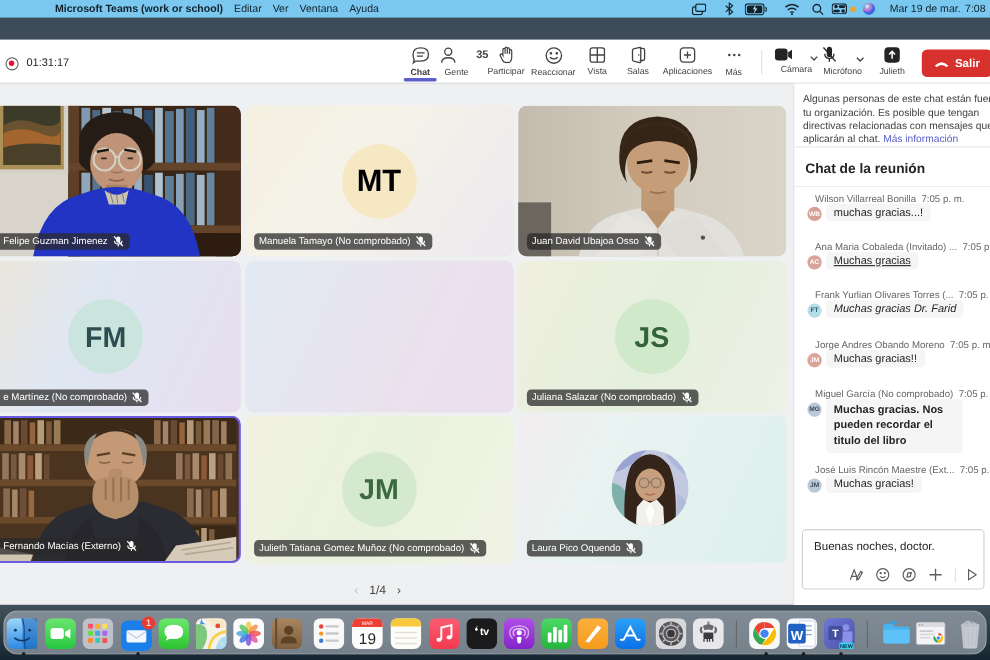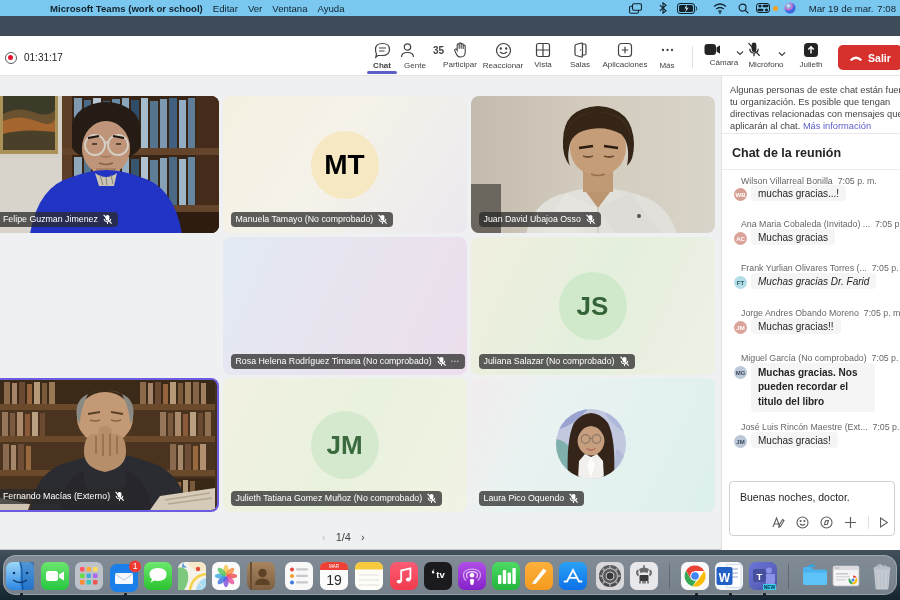--- a/index.html
+++ b/index.html
@@ -317,26 +317,29 @@
         <path d="M127 112 L127 138" stroke="#cdcabe" stroke-width="1.5"></path>
         <circle cx="168" cy="120" r="2" fill="#57534b"></circle>
       </svg>
       <div class="tlabel">Juan David Ubajoa Osso <svg class="mo" width="11" height="11" viewBox="0 0 11 11">
             <path d="M3.6 2.6 Q3.6 0.9 5.5 0.9 Q7.4 0.9 7.4 2.6 L7.4 4.9 Q7.4 6.6 5.5 6.6 Q3.6 6.6 3.6 4.9 Z" fill="#fff"></path>
             <path d="M2.1 4.9 Q2.1 7.9 5.5 7.9 Q8.9 7.9 8.9 4.9 M5.5 7.9 L5.5 10" stroke="#fff" stroke-width="1" fill="none"></path>
             <path d="M1.6 0.9 L9.6 9.6" stroke="#fff" stroke-width="1.2"></path>
           </svg></div>
     </div>
 
-    <div class="tile" style="left:222.5px;top:161px;width:244px;height:137.5px;background:linear-gradient(115deg,#e2eaf3 0%,#e9e3ee 55%,#ecdfed 100%);">
-      <div class="tlabel">Rosa Helena Rodríguez Timana (No comprobado) <svg class="mo" width="11" height="11" viewBox="0 0 11 11">
+    <div class="tile" style="left:0;top:161px;width:218.5px;height:137.5px;border-radius:0 8px 8px 0;background:linear-gradient(115deg,#ece7dd 0%,#dfe7f3 35%,#e7def0 75%,#eadcees 100%);background:linear-gradient(115deg,#ece7dd 0%,#dfe7f3 35%,#e7def0 100%);">
+      <div class="avatar" style="left:62px;top:35px;width:68px;height:68px;background:#cbe5de;color:#2e4d50;font-size:26px;">FM</div>
+      <div class="tlabel cut" style="padding-left:3px;">e Martínez (No comprobado) <svg class="mo" width="11" height="11" viewBox="0 0 11 11">
             <path d="M3.6 2.6 Q3.6 0.9 5.5 0.9 Q7.4 0.9 7.4 2.6 L7.4 4.9 Q7.4 6.6 5.5 6.6 Q3.6 6.6 3.6 4.9 Z" fill="#fff"></path>
             <path d="M2.1 4.9 Q2.1 7.9 5.5 7.9 Q8.9 7.9 8.9 4.9 M5.5 7.9 L5.5 10" stroke="#fff" stroke-width="1" fill="none"></path>
             <path d="M1.6 0.9 L9.6 9.6" stroke="#fff" stroke-width="1.2"></path>
-          </svg> <span style="letter-spacing:1px;">⋯</span></div>
+          </svg></div>
+    </div>
+    <div class="tile" style="left:222.5px;top:161px;width:244px;height:137.5px;background:linear-gradient(115deg,#e2eaf3 0%,#e9e3ee 55%,#ecdfed 100%);">
     </div>
     <div class="tile" id="t-fernando" style="left:0;top:302px;width:218.5px;height:134px;border-radius:0 8px 8px 0;border:2px solid #6a5be0;border-left:none;background:#46301e;">
       <svg width="215" height="130" viewBox="0 0 215 130">
         <rect width="215" height="130" fill="#4a3420"></rect>
         <g>
           <rect x="0" y="0" width="215" height="24" fill="#3c2a18"></rect>
           <rect x="4" y="2" width="6" height="22" fill="#8a6a4a"></rect>
             <rect x="12" y="3" width="5" height="21" fill="#a5836a"></rect>
             <rect x="19" y="2" width="6" height="22" fill="#6a4a32"></rect>
             <rect x="27" y="4" width="5" height="20" fill="#94643e"></rect>
@@ -462,21 +465,21 @@
     <div id="chatpanel">
       <div class="warn">Algunas personas de este chat están fuera de<br>tu organización. Es posible que tengan<br>directivas relacionadas con mensajes que se<br>aplicarán al chat. <a>Más información</a></div>
       <div style="position:absolute;left:0;top:57px;width:179px;height:1px;background:#e8e8e8;"></div>
       <div class="chathead">Chat de la reunión</div>
       <div style="position:absolute;left:0;top:93px;width:179px;height:1px;background:#ededed;"></div>
       <div class="cname" style="left:19px;top:100px;">Wilson Villarreal Bonilla&nbsp; 7:05 p. m.</div>
       <div class="cav" style="left:12px;top:112px;background:#d7a094;color:#fff;">WB</div>
       <div class="cbub" style="left:29px;top:109px;">muchas gracias...!</div>
       <div class="cname" style="left:19px;top:143px;">Ana Maria Cobaleda (Invitado) ...&nbsp; 7:05 p. m</div>
       <div class="cav" style="left:12px;top:156px;background:#dba39a;color:#fff;">AC</div>
-      <div class="cbub" style="left:29px;top:153px;">Muchas gracias</div>
+      <div class="cbub" style="left:29px;top:153px;text-decoration:underline;">Muchas gracias</div>
       <div class="cname" style="left:19px;top:187px;">Frank Yurlian Olivares Torres (...&nbsp; 7:05 p. m</div>
       <div class="cav" style="left:12px;top:200px;background:#b5dde8;color:#2d5d6b;">FT</div>
       <div class="cbub" style="left:29px;top:197px;font-style:italic;">Muchas gracias Dr. Farid</div>
       <div class="cname" style="left:19px;top:232px;">Jorge Andres Obando Moreno&nbsp; 7:05 p. m.</div>
       <div class="cav" style="left:12px;top:245px;background:#dba39a;color:#fff;">JM</div>
       <div class="cbub" style="left:29px;top:242px;">Muchas gracias!!</div>
       <div class="cname" style="left:19px;top:277px;">Miguel García (No comprobado)&nbsp; 7:05 p. m</div>
       <div class="cav" style="left:12px;top:290px;background:#bcc8d8;color:#3c4a5c;">MG</div>
       <div class="cbub" style="left:29px;top:287px;width:124px;white-space:normal;line-height:14.5px;font-weight:bold;">Muchas gracias. Nos pueden recordar el titulo del libro</div>
       <div class="cname" style="left:19px;top:346px;">José Luis Rincón Maestre (Ext...&nbsp; 7:05 p. m</div>

